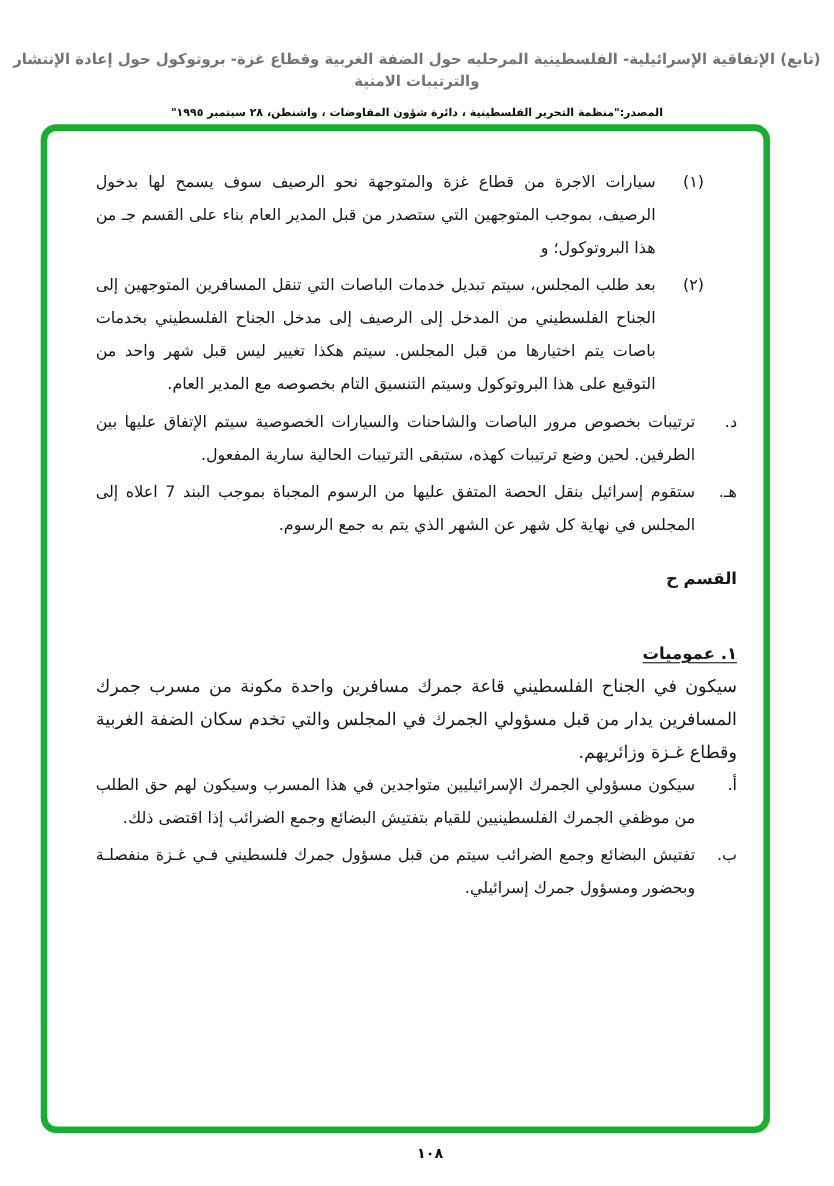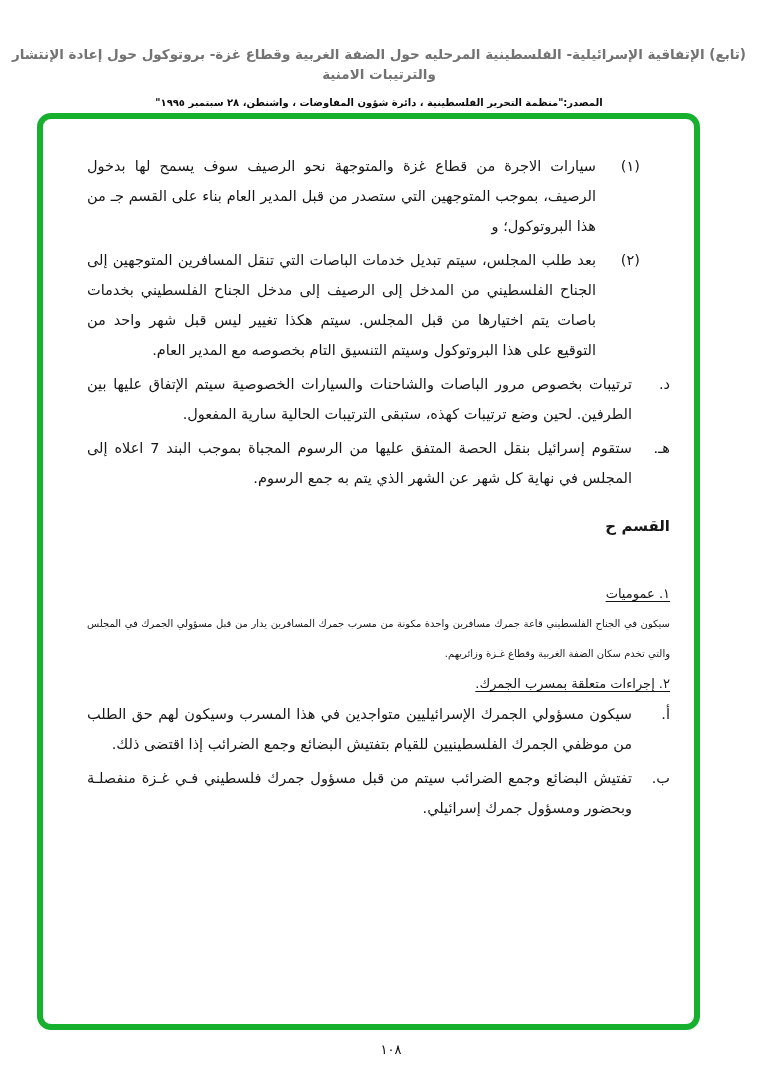--- a/index.html
+++ b/index.html
@@ -85,44 +85,44 @@
   }
   .section-head .section-title {
     font-weight: bold;
   }
   .section-head .section-subtitle {
     font-weight: normal;
   }
 
   .clause-heading {
     margin-top: 40px;
-    font-size: 13px;
+    font-size: 15px;
     line-height: 30px;
-    font-weight: normal;
+    font-weight: bold;
     text-decoration: underline;
     text-underline-offset: 3px;
   }
   .clause-heading.second {
     margin-top: 0;
   }
   .clause-paragraph {
-    font-size: 10px;
+    font-size: 16px;
     line-height: 30px;
     text-align: justify;
   }
 
   
   .page-number {
     position: absolute;
     top: 1042px;
     left: 0;
     right: 0;
     text-align: center;
     font-size: 13px;
-    font-weight: normal;
+    font-weight: bold;
     letter-spacing: 7px;
     color: #0a0a0a;
     padding-left: 24px;
   }
 </style>
 </head>
 <body>
 
 <div class="page-header">
   <div class="title">(تابع) الإتفاقية الإسرائيلية- الفلسطينية المرحليه حول الضفة الغربية وقطاع غزة- بروتوكول حول إعادة الإنتشار والترتيبات الامنية</div>
@@ -154,21 +154,20 @@
       </div>
     </div>
 
     <div class="section-head">
       <div class="section-title">القسم ح</div>
     </div>
 
     <div class="clause-heading">١. عموميات</div>
     <div class="clause-paragraph">سيكون في الجناح الفلسطيني قاعة جمرك مسافرين واحدة مكونة من مسرب جمرك المسافرين يدار من قبل مسؤولي الجمرك في المجلس والتي تخدم سكان الضفة الغربية وقطاع غـزة وزائريهم.</div>
 
-    <div class="clause-heading second">٢. إجراءات متعلقة بمسرب الجمرك.</div>
 
     <div class="clause-list">
       <div class="list-item">
         <div class="marker">أ.</div>
         <div class="item-text">سيكون مسؤولي الجمرك الإسرائيليين متواجدين في هذا المسرب وسيكون لهم حق الطلب من موظفي الجمرك الفلسطينيين للقيام بتفتيش البضائع وجمع الضرائب إذا اقتضى ذلك.</div>
       </div>
       <div class="list-item">
         <div class="marker">ب.</div>
         <div class="item-text">تفتيش البضائع وجمع الضرائب سيتم من قبل مسؤول جمرك فلسطيني فـي غـزة منفصلـة وبحضور ومسؤول جمرك إسرائيلي.</div>
       </div>

